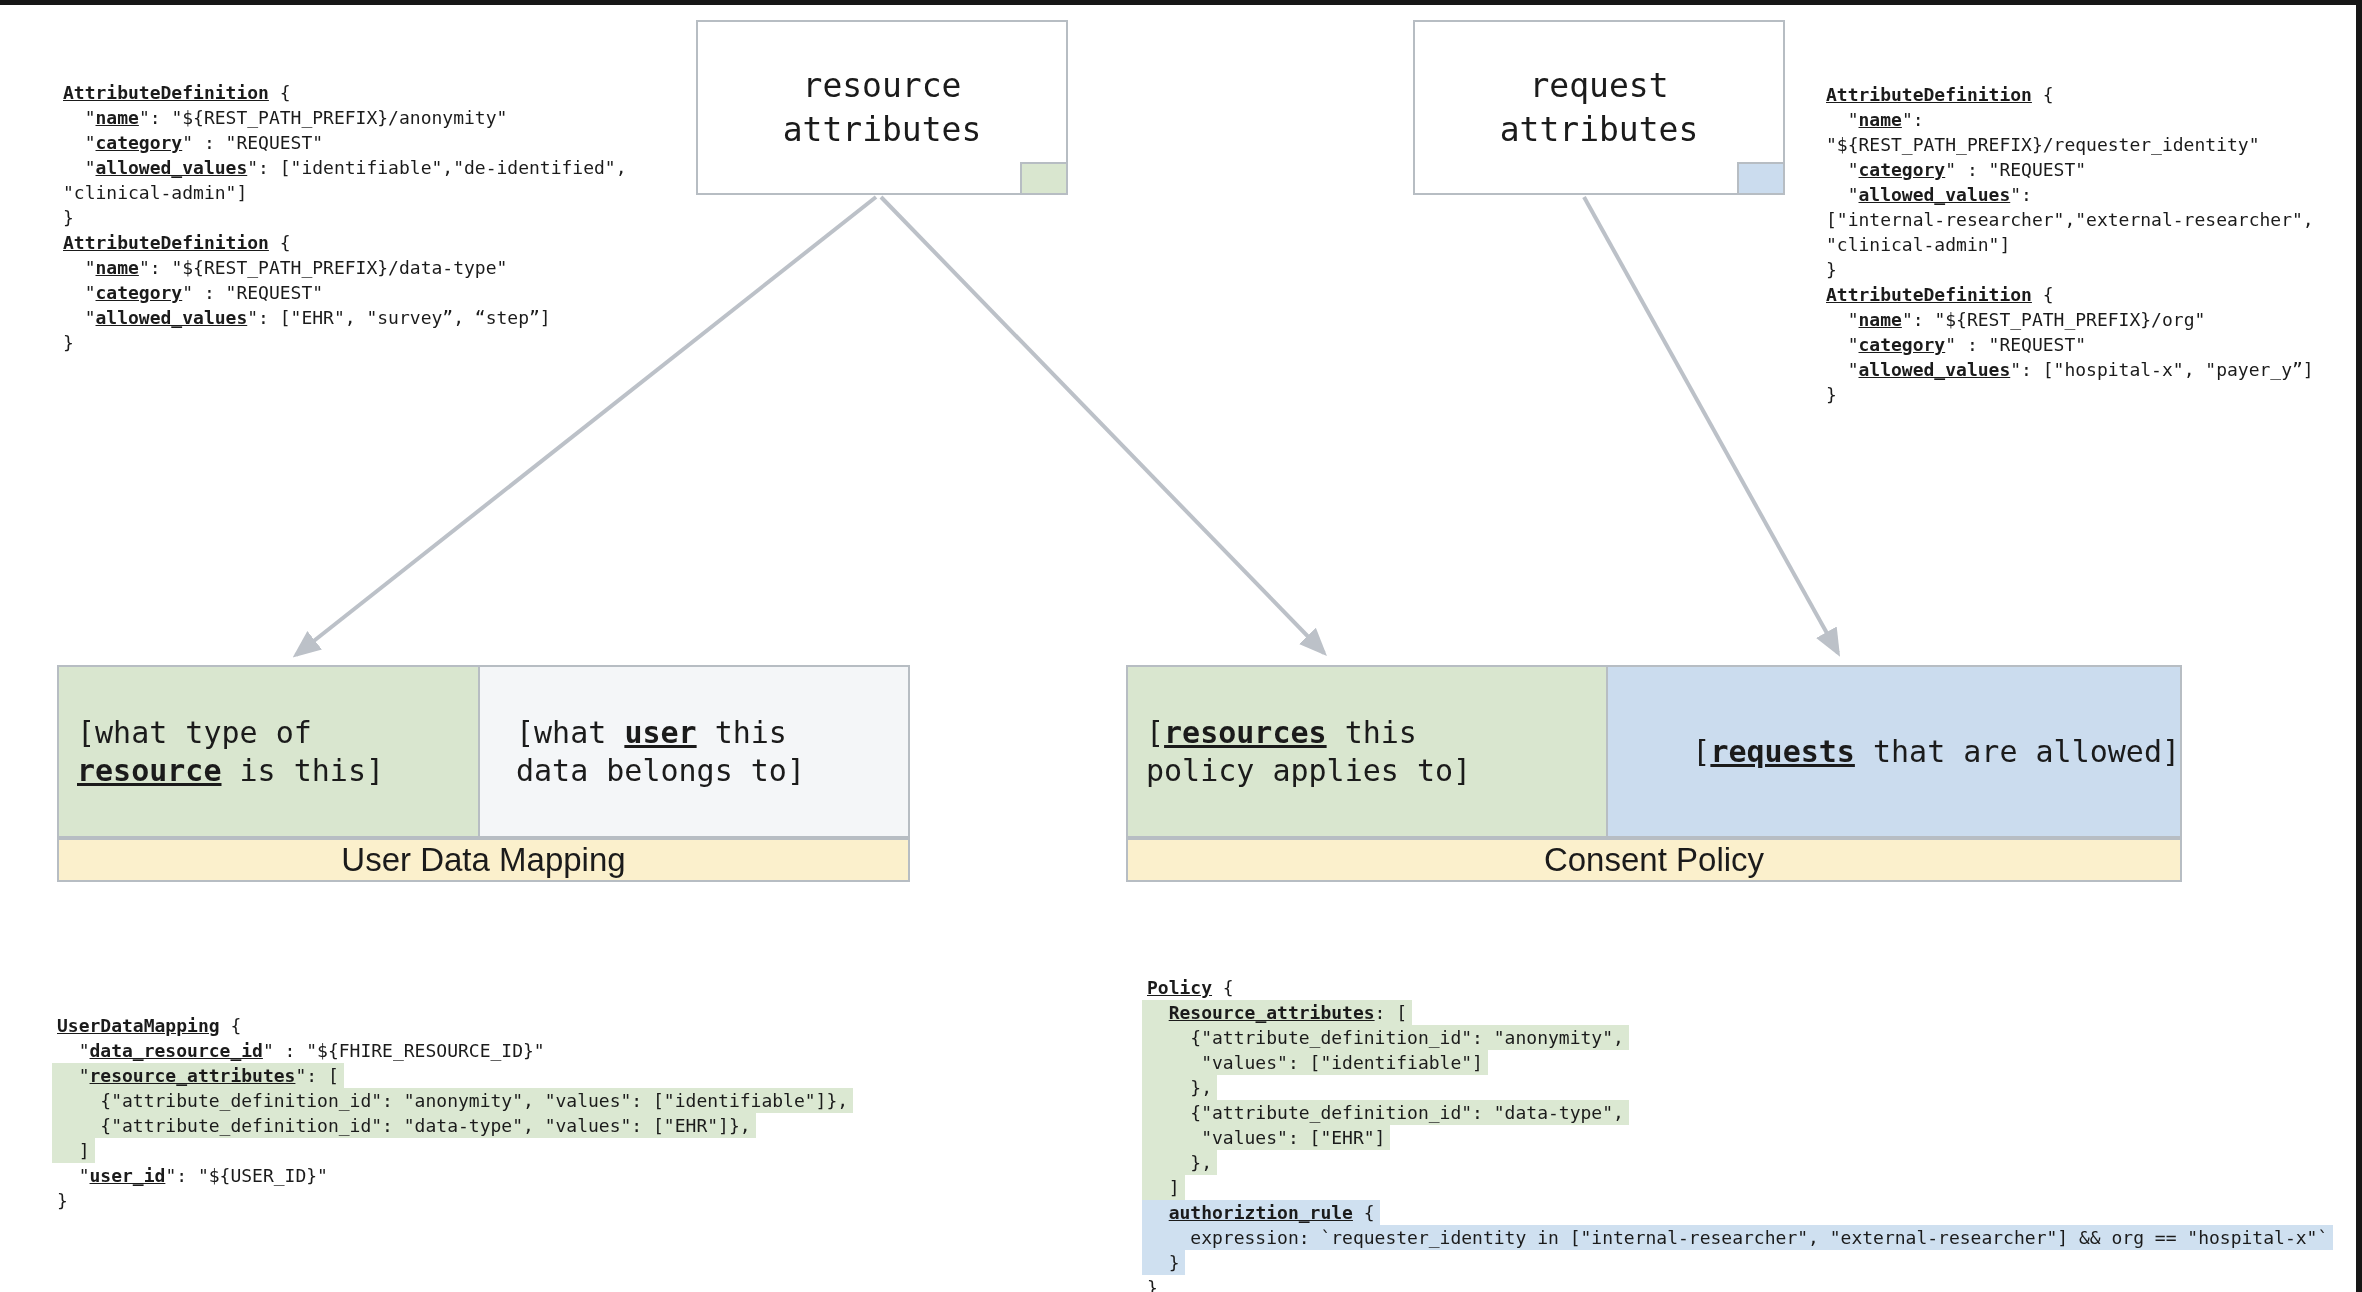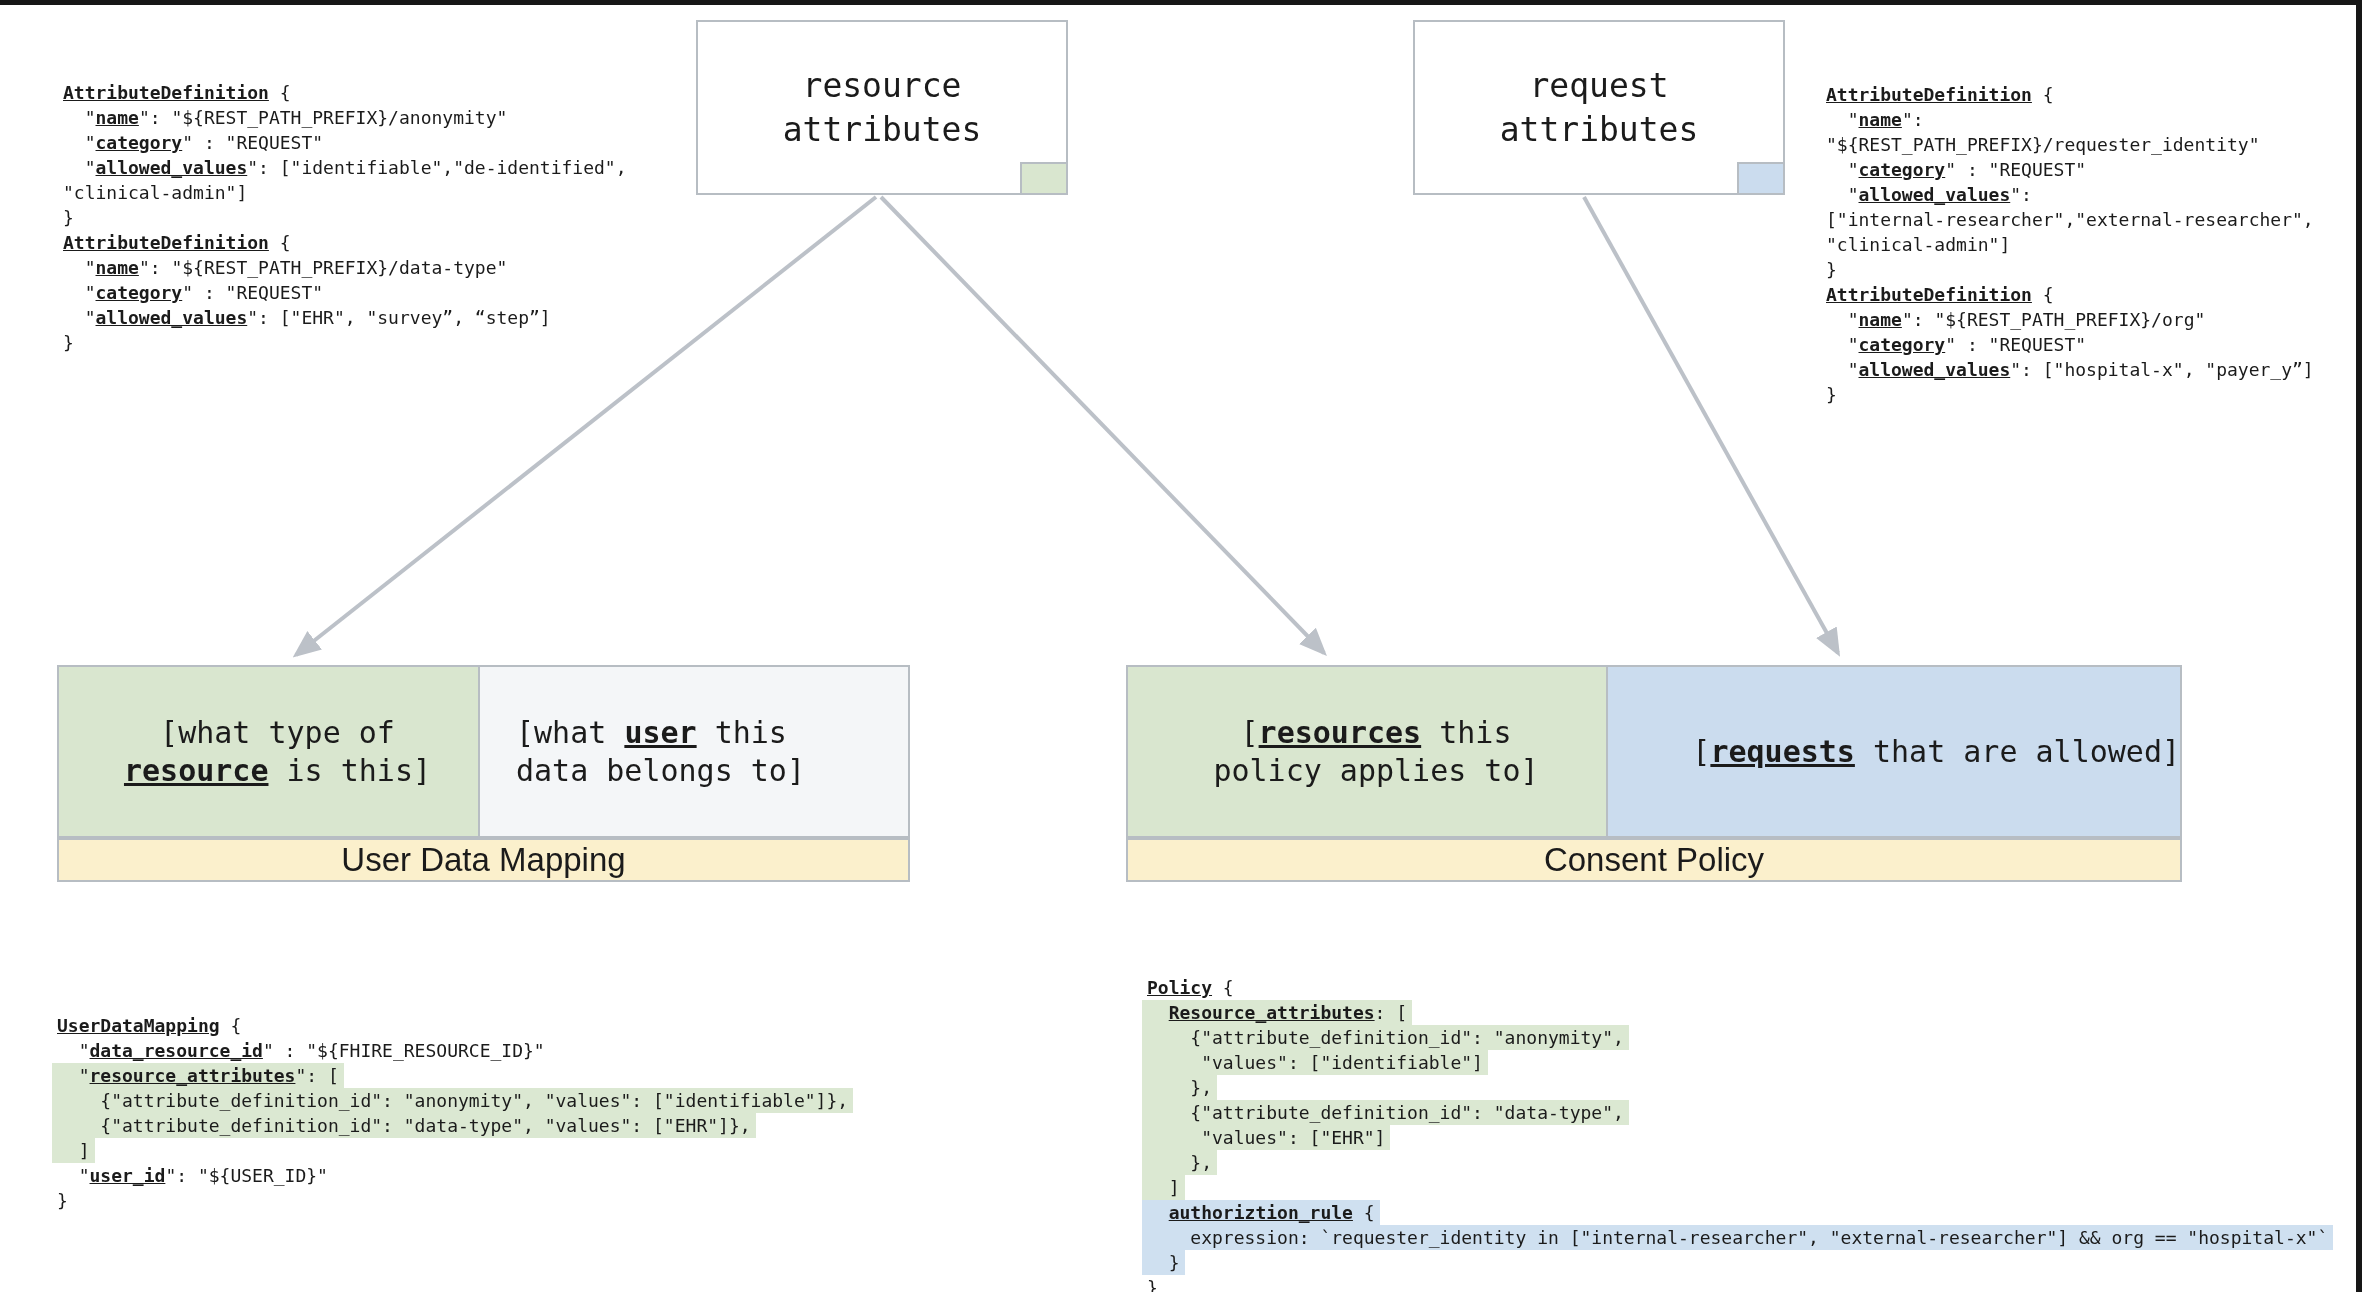--- a/index.html
+++ b/index.html
@@ -31,21 +31,21 @@
   }
   .corner{position:absolute; right:-2px; bottom:-2px; width:48px; height:33px;
     box-sizing:border-box; border:2px solid var(--border);}
   .corner.g{background:var(--green);} .corner.b{background:var(--blue);}
 
   .mapbox{position:absolute;}
   .mapbox-content{display:flex; box-sizing:border-box; border:2px solid var(--border); height:173px; background:#fff;}
   .sec{box-sizing:border-box; display:flex; flex-direction:column; justify-content:center;
     font:30px/38px "DejaVu Sans Mono", monospace; white-space:pre;}
   .sec + .sec{border-left:2px solid var(--border);}
-  .sec.green{background:var(--green); padding-left:18px;text-align:center;}
+  .sec.green{background:var(--green); padding-left:18px;}
   .sec.light{background:var(--light); padding-left:36px;}
   .sec.blue{background:var(--blue); text-align:right;}
   .mapbox-banner{margin-top:0; box-sizing:border-box; border:2px solid var(--border);
     background:var(--yellow); height:44px; display:flex; align-items:center; justify-content:center;
     font:33px "Liberation Sans", sans-serif;}
 
   svg.arrows{position:absolute; left:0; top:0; pointer-events:none;}
 </style>
 </head>
 <body>

